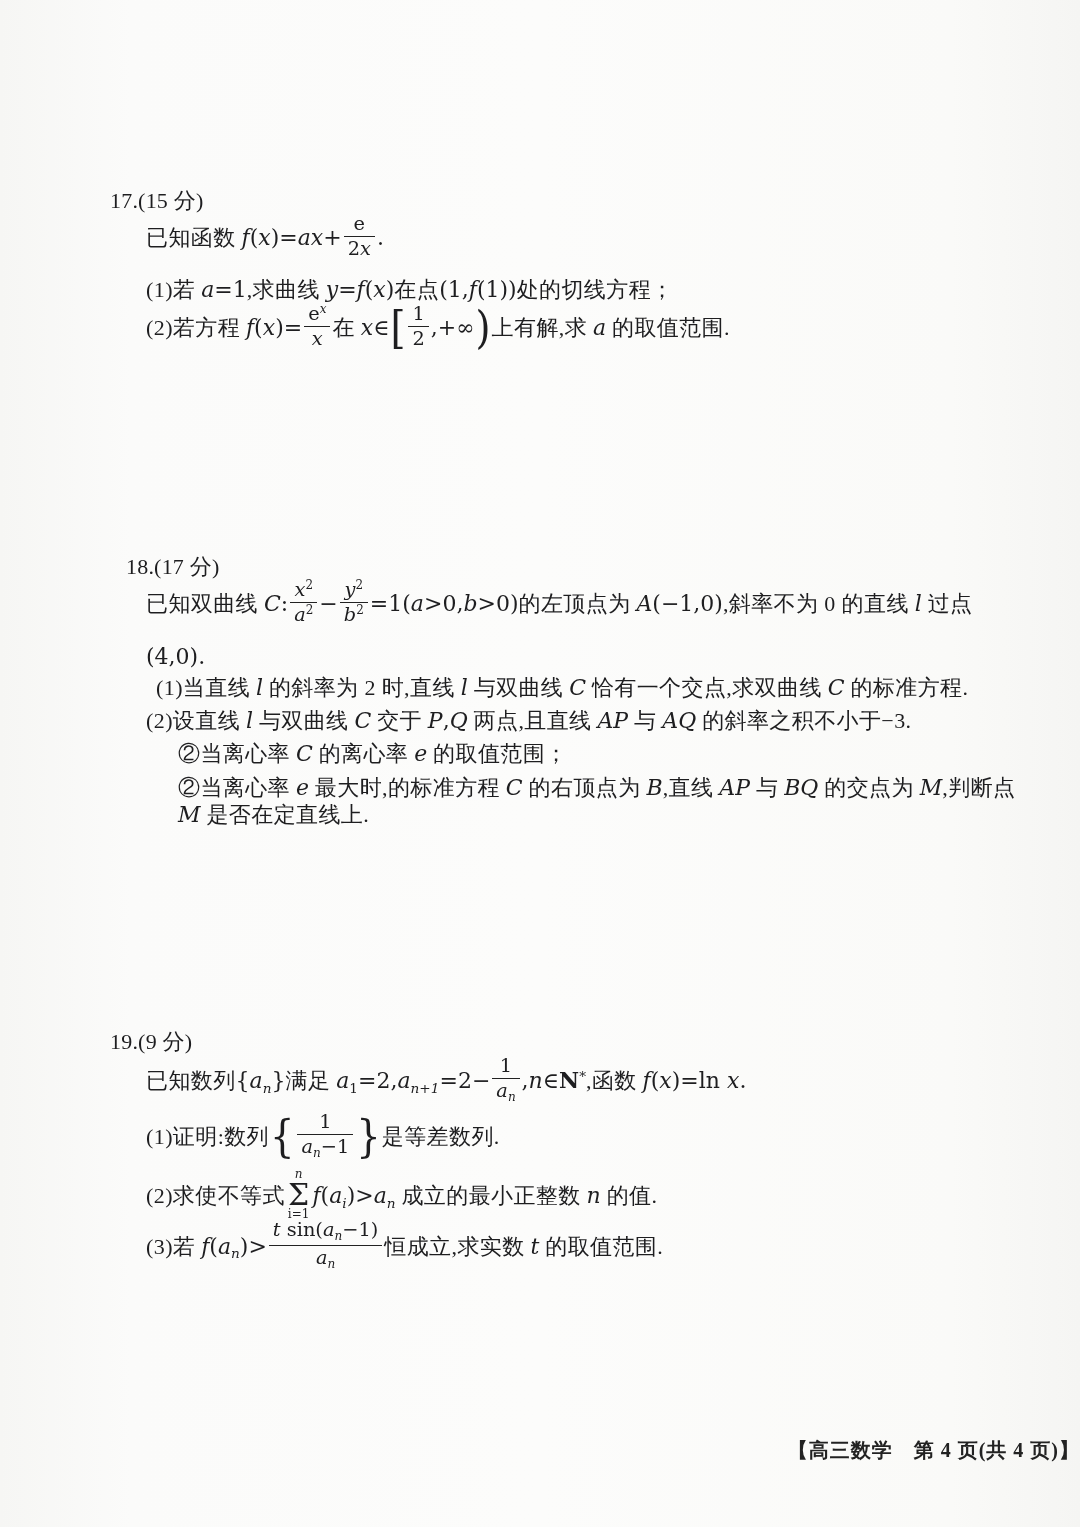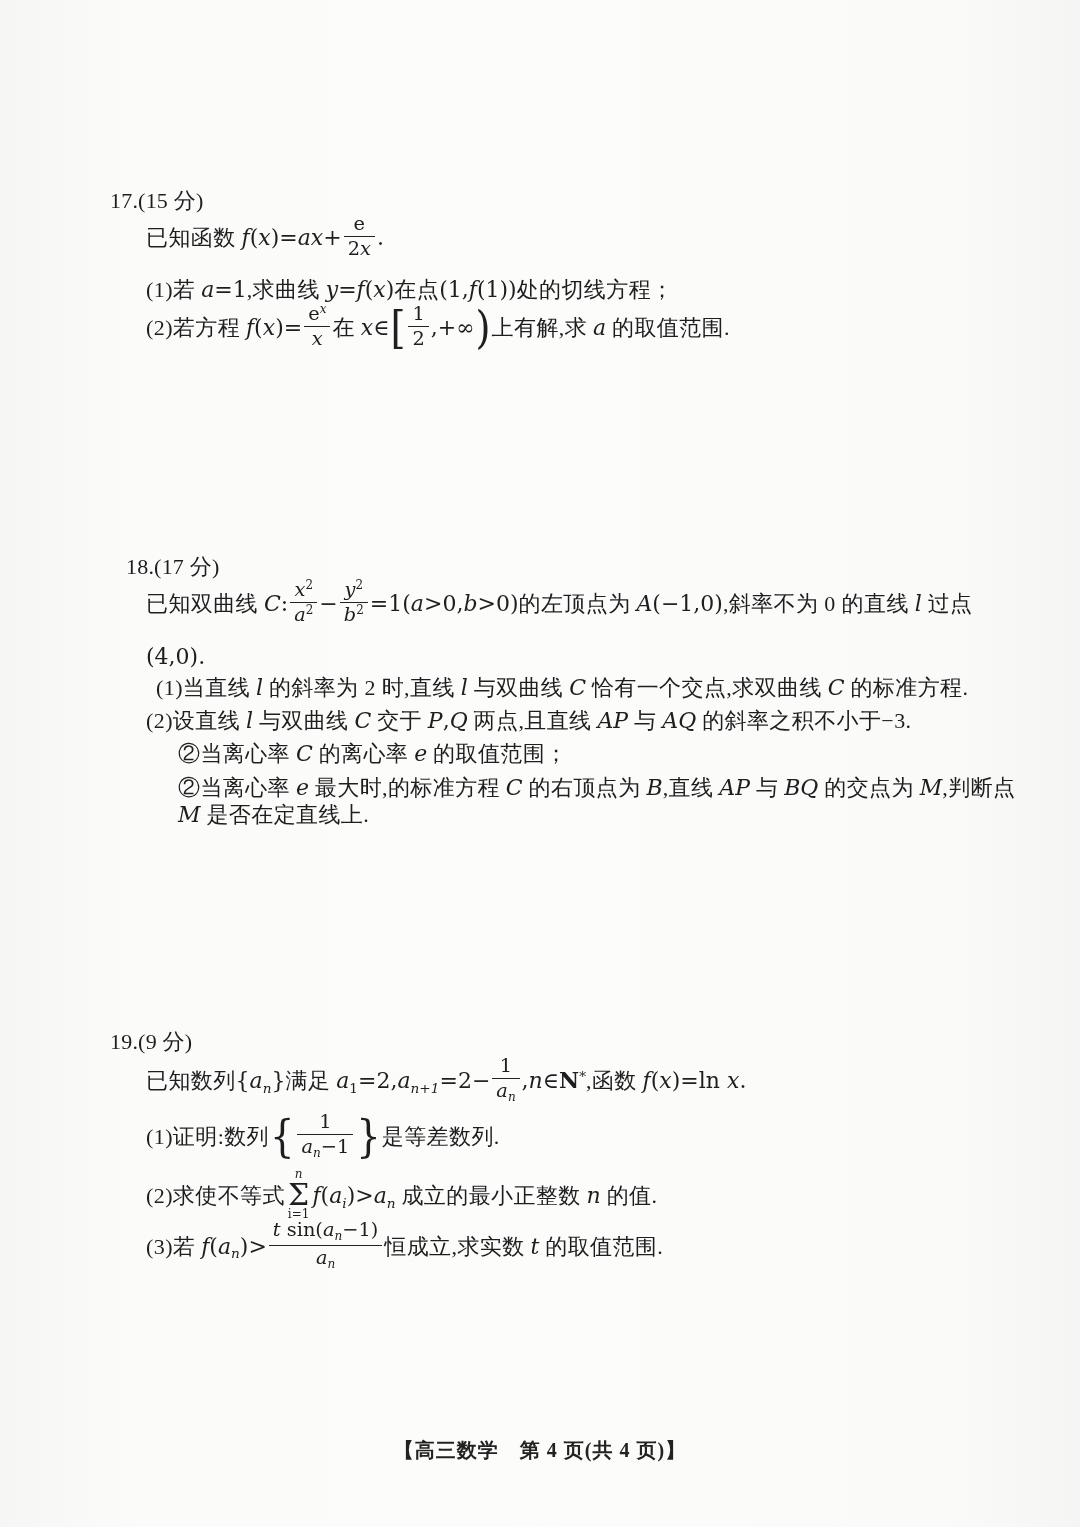--- a/index.html
+++ b/index.html
@@ -31,21 +31,21 @@
     transform:scaleY(1.18) translateY(-2px);transform-origin:center;margin:0 1px;letter-spacing:0;
   }
   .sum{
     display:inline-block;vertical-align:middle;text-align:center;line-height:1;
     margin:0 3px;font-family:"DejaVu Serif",serif;transform:translateY(-4px);letter-spacing:0;
   }
   .sum .lim{display:block;font-size:12px;line-height:1.05;}
   .sum .lim.it{font-style:italic;}
   .sum .sig{display:block;font-size:30px;line-height:0.9;}
   .footer{
-    position:absolute;left:0;right:0;text-align:center;
+    position:absolute;left:0;right:0;text-align:right;
     font-size:20px;font-weight:600;letter-spacing:1px;color:#222;
   }
 </style>
 </head>
 <body>
 
 <div class="page">
 
   <section>
     <div class="line heading" style="left:110px;top:187px">17.(15 分)</div>

